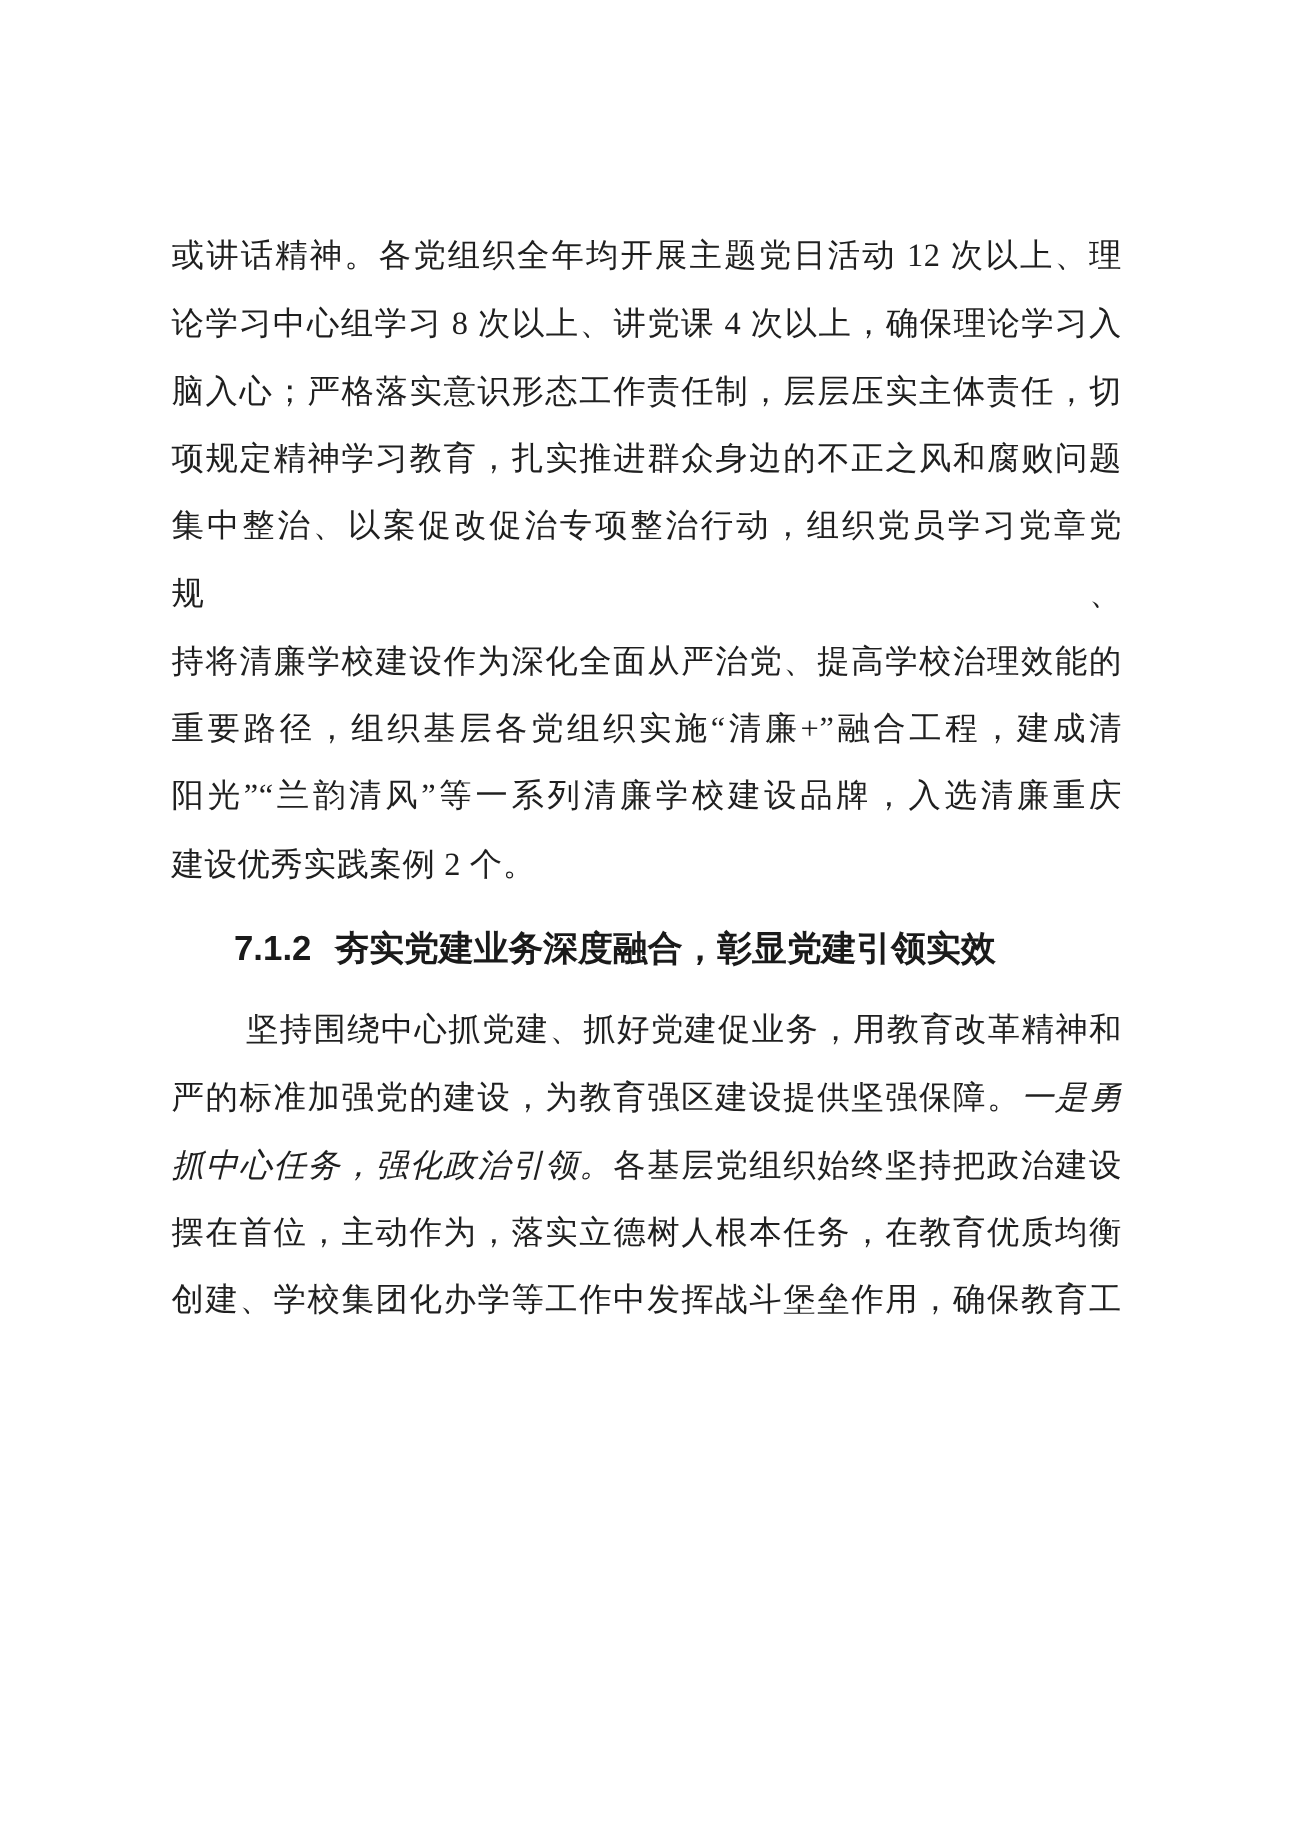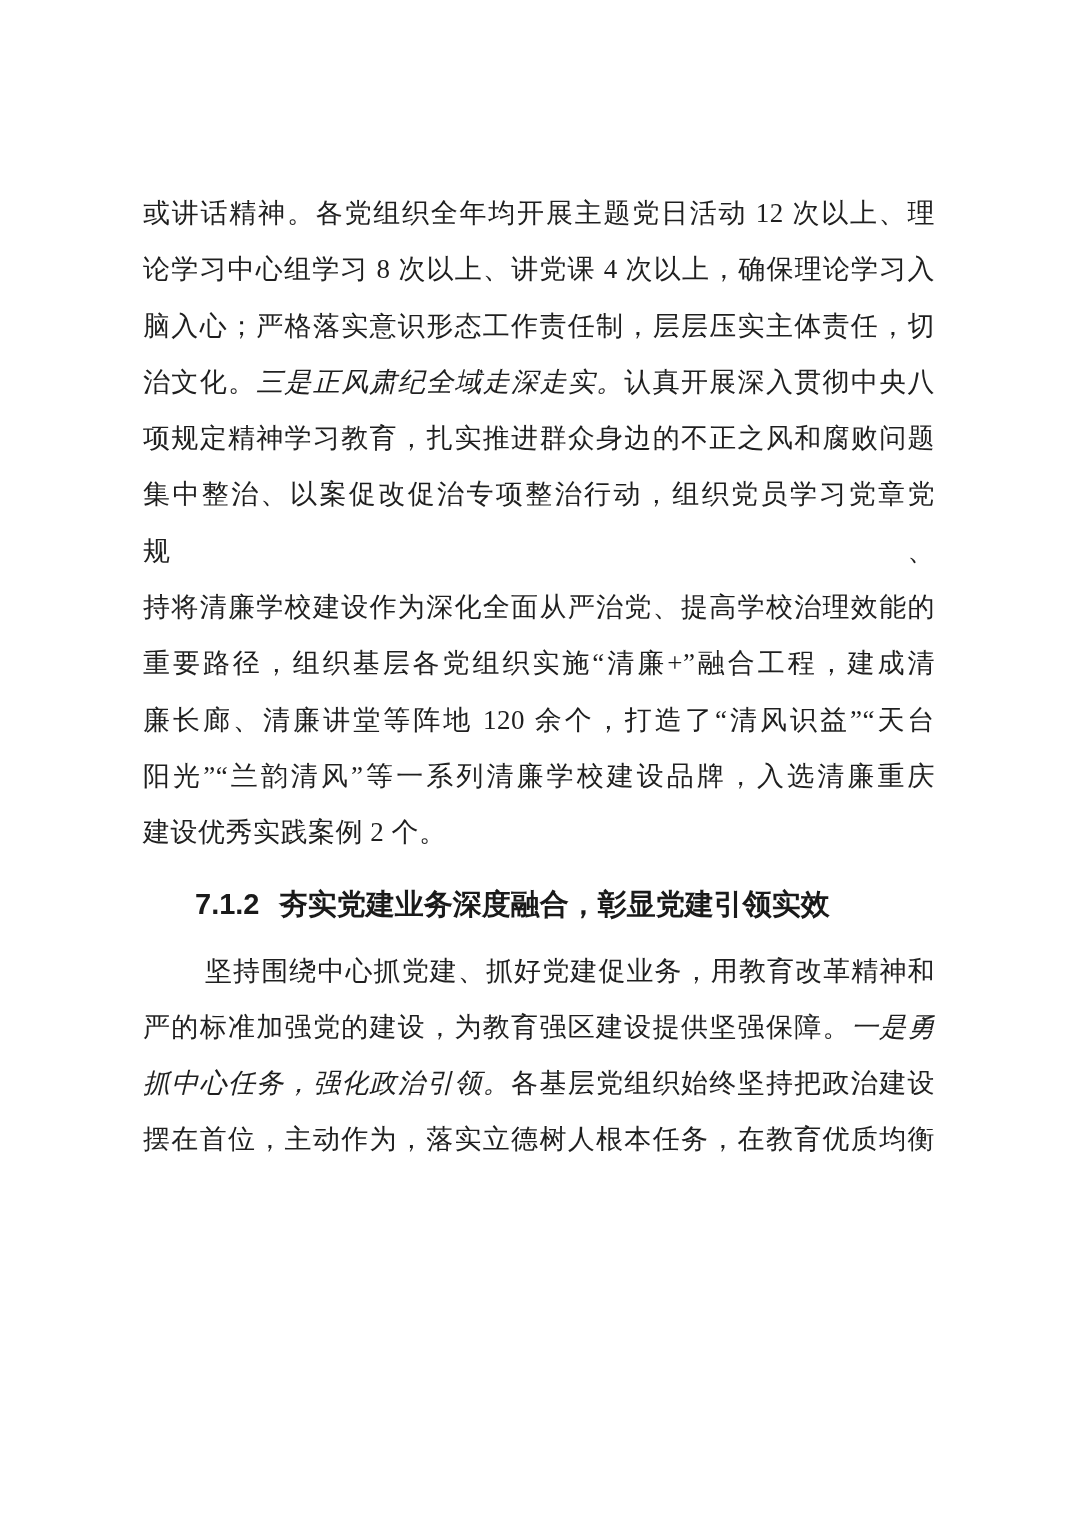--- a/index.html
+++ b/index.html
@@ -68,38 +68,37 @@
 </head>
 <body>
 
 <div class="page">
   <div class="content">
 
     <div class="para">
         <div class="line"><span class="seg">或讲话精神。各党组织全年均开展主题党日活动 12 次以上、理</span></div>
         <div class="line"><span class="seg">论学习中心组学习 8 次以上、讲党课 4 次以上，确保理论学习入</span></div>
         <div class="line"><span class="seg">脑入心；严格落实意识形态工作责任制，层层压实主体责任，切</span></div>
-        <div class="line"><span class="seg">治文化。</span><span class="seg em">三是正风肃纪全域走深走实。</span><span class="seg">认真开展深入贯彻中央八</span></div>
         <div class="line"><span class="seg">项规定精神学习教育，扎实推进群众身边的不正之风和腐败问题</span></div>
         <div class="line"><span class="seg">集中整治、以案促改促治专项整治行动，组织党员学习党章党规、</span></div>
         <div class="line"><span class="seg">持将清廉学校建设作为深化全面从严治党、提高学校治理效能的</span></div>
         <div class="line"><span class="seg">重要路径，组织基层各党组织实施“清廉+”融合工程，建成清</span></div>
-        <div class="line"><span class="seg">廉长廊、清廉讲堂等阵地 120 余个，打造了“清风识益”“天台</span></div>
         <div class="line"><span class="seg">阳光”“兰韵清风”等一系列清廉学校建设品牌，入选清廉重庆</span></div>
         <div class="line para-end"><span class="seg">建设优秀实践案例 2 个。</span></div>
       </div>
 
     <h2 class="heading">
       <span class="hnum">7.1.2</span>
       <span class="htext">夯实党建业务深度融合，彰显党建引领实效</span>
     </h2>
 
     <div class="para">
         <div class="line indent"><span class="seg">坚持围绕中心抓党建、抓好党建促业务，用教育改革精神和</span></div>
         <div class="line"><span class="seg">严的标准加强党的建设，为教育强区建设提供坚强保障。</span><span class="seg em">一是勇</span></div>
         <div class="line"><span class="seg em">抓中心任务，强化政治引领。</span><span class="seg">各基层党组织始终坚持把政治建设</span></div>
         <div class="line"><span class="seg">摆在首位，主动作为，落实立德树人根本任务，在教育优质均衡</span></div>
+        <div class="line"><span class="seg">创建、学校集团化办学等工作中发挥战斗堡垒作用，确保教育工</span></div>
       </div>
 
   </div>
 
   <div class="page-number">61</div>
 </div>
 
 </body></html>

